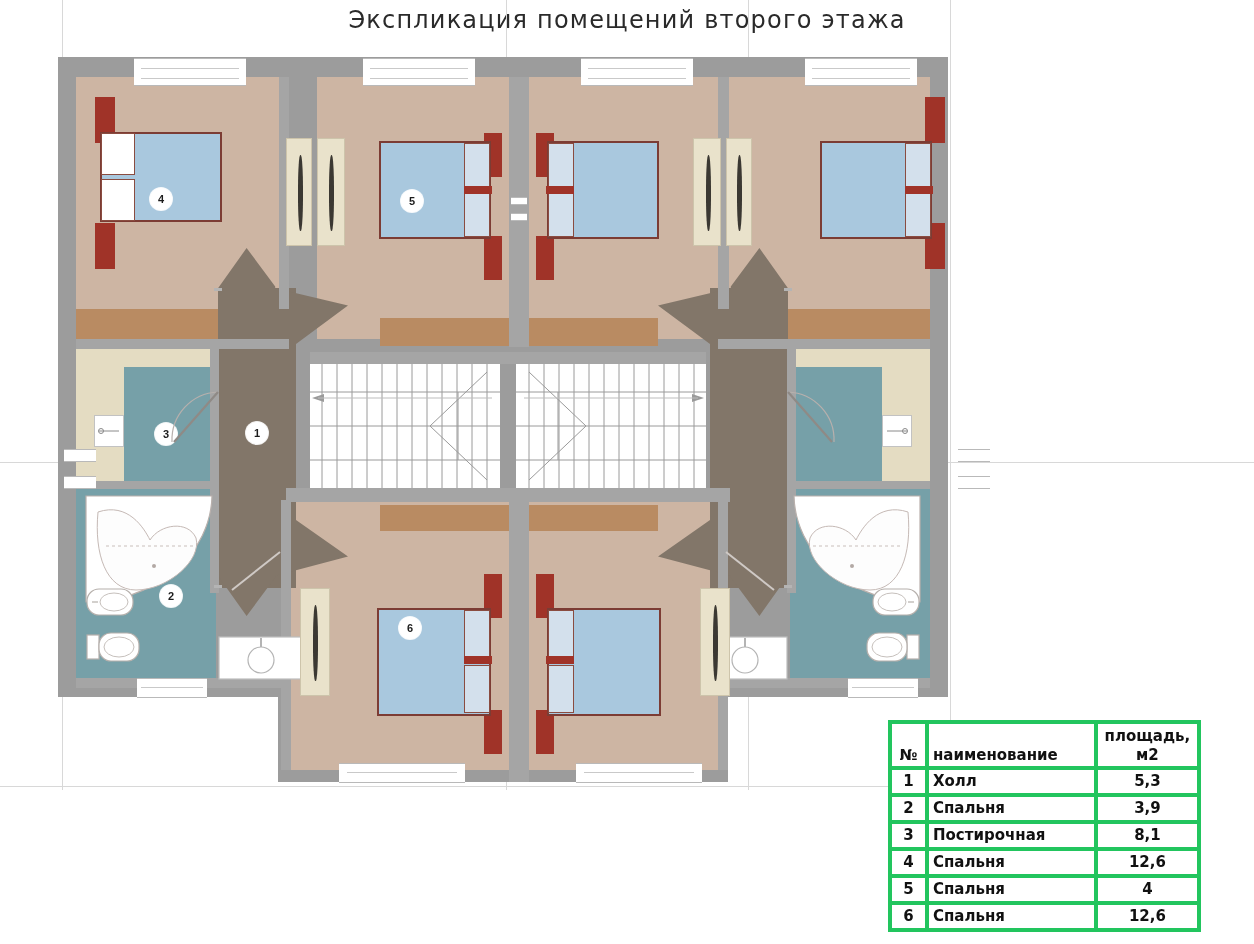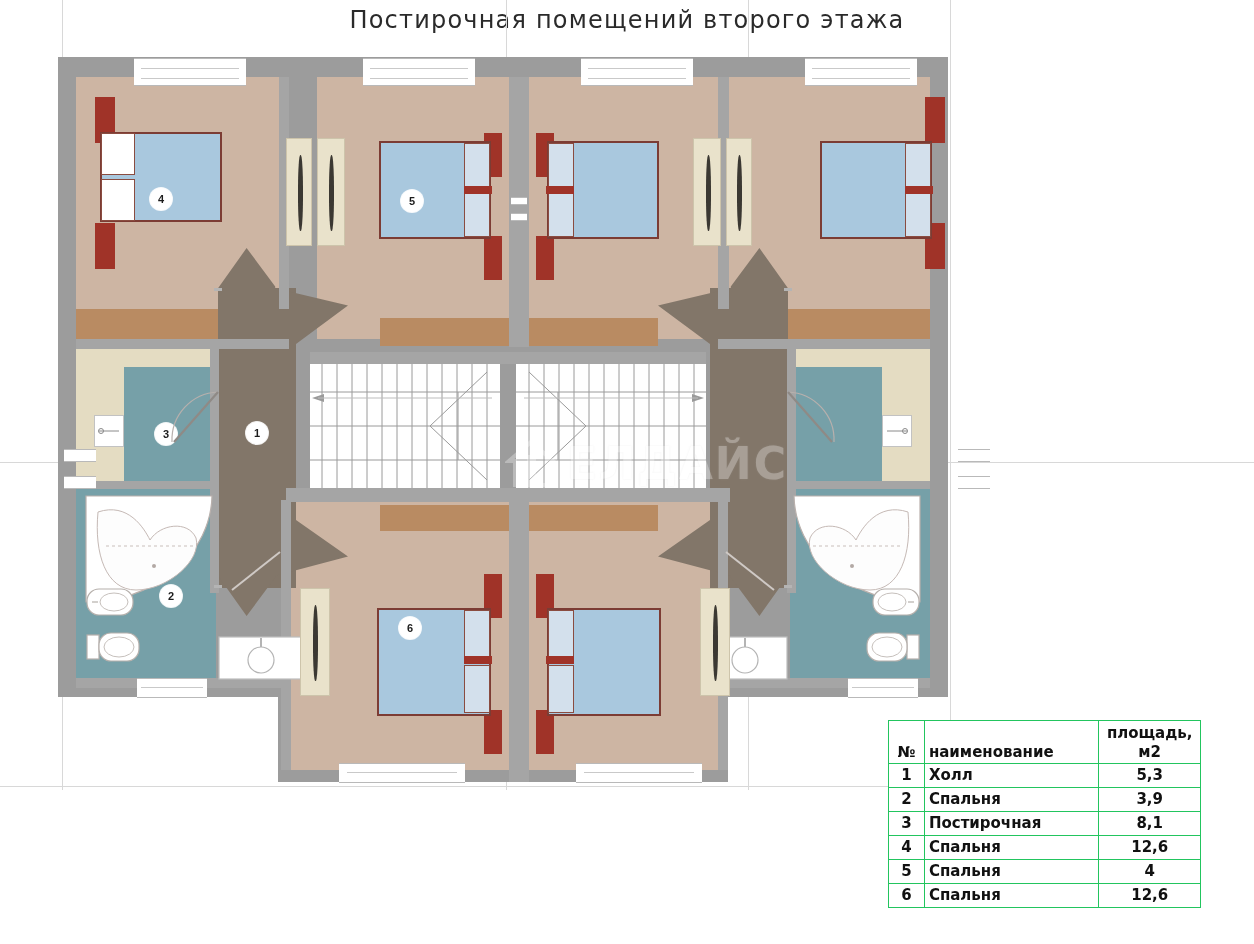--- a/index.html
+++ b/index.html
@@ -60,37 +60,37 @@
     color:#ffffff;letter-spacing:2px;text-shadow:0 0 2px rgba(190,190,190,.7);
   }
 
   
   #legend{
     position:absolute;left:888px;top:720px;width:313px;
     border-collapse:collapse;background:#ffffff;
     font-family:"DejaVu Sans",sans-serif;
   }
   #legend td,#legend th{
-    border:1px solid #22c55e;font-size:15px;font-weight:700;color:#111;
+    border:4px solid #22c55e;font-size:15px;font-weight:700;color:#111;
     padding:1px 4px;height:21px;line-height:19px;
   }
   #legend .c-num{width:30px;text-align:center;}
   #legend .c-name{width:180px;text-align:left;}
   #legend .c-area{width:95px;text-align:center;}
   #legend thead th{text-align:center;vertical-align:bottom;height:40px;font-size:15px;}
   #legend thead th.c-name{text-align:left;vertical-align:bottom;}
   #legend thead th.c-num{vertical-align:bottom;}
 
   
   .guide{position:absolute;background:#d8d8d8;}
 </style>
 </head>
 <body>
 
-<div id="title">Постирочная помещений второго этажа</div>
+<div id="title">Экспликация помещений второго этажа</div>
 
 <div id="plan">
 
   <div class="guide ab" style="left:62px;top:0;width:1px;height:790px;"></div>
   <div class="guide ab" style="left:950px;top:0;width:1px;height:790px;"></div>
   <div class="guide ab" style="left:0;top:462px;width:1254px;height:1px;"></div>
   <div class="guide ab" style="left:0;top:786px;width:900px;height:1px;"></div>
   <div class="guide ab" style="left:506px;top:0;width:1px;height:790px;"></div>
   <div class="guide ab" style="left:748px;top:0;width:1px;height:790px;"></div>
 
@@ -414,27 +414,20 @@
   <div class="ab doorleaf" style="left:784px;top:288px;width:8px;height:3px;"></div>
   <div class="ab doorleaf" style="left:784px;top:585px;width:8px;height:3px;"></div>
 
   <svg class="ab" style="left:226px;top:548px;" width="60" height="48">
     <line x1="54" y1="4" x2="6" y2="42" stroke="#cfc9c5" stroke-width="2"></line>
   </svg>
   <svg class="ab" style="left:720px;top:548px;" width="60" height="48">
     <line x1="6" y1="4" x2="54" y2="42" stroke="#cfc9c5" stroke-width="2"></line>
   </svg>
 
-  <div id="watermark">
-    <svg width="54" height="52" viewBox="0 0 54 52">
-      <path d="M 4 24 L 26 5 L 48 24 L 42 24 L 42 48 L 10 48 L 10 24 Z" fill="none" stroke="#ffffff" stroke-width="4"></path>
-      <rect x="22" y="18" width="9" height="30" fill="#ffffff"></rect>
-    </svg>
-    <span class="wm-text">ЕЛДАЙС</span>
-  </div>
 
 </div>
 
 <table id="legend">
   <thead>
     <tr>
       <th class="c-num">№</th>
       <th class="c-name">наименование</th>
       <th class="c-area">площадь,<br>м2</th>
     </tr>

